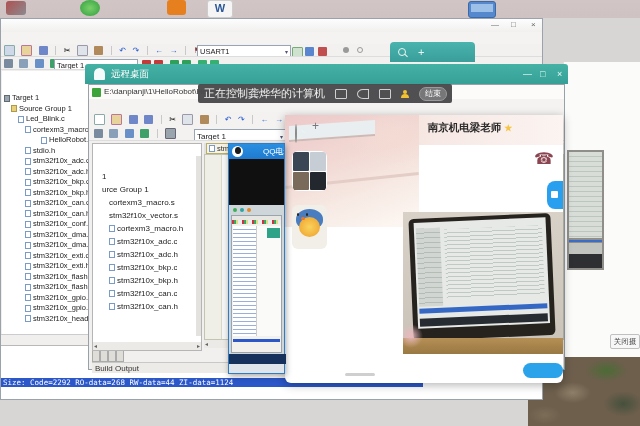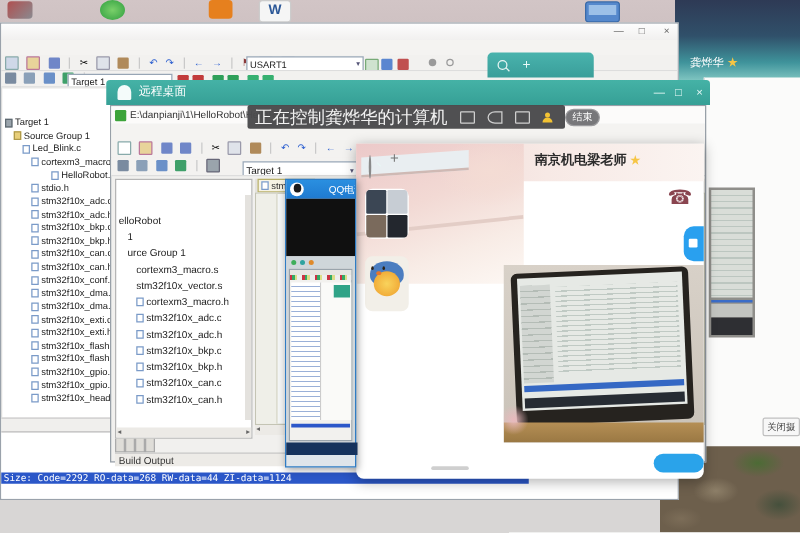--- a/index.html
+++ b/index.html
@@ -98,21 +98,21 @@
     font-size:7.5px;color:#333;line-height:10px;box-sizing:border-box;display:flex;align-items:center;padding-left:2px;}
   .edt-body{left:0;top:11px;width:100%;height:186px;background:#f5f7f7;border:1px solid #c4c4b4;box-sizing:border-box;}
   .gutter{position:absolute;left:0;top:0;width:17px;height:100%;background:#efefe8;border-right:1px solid #d8d8c8;
     font-size:7.5px;color:#667;text-align:right;padding-right:2px;box-sizing:border-box;}
   .lno{height:10.3px;line-height:10.3px;}
   .iw-bo{left:3px;top:277px;width:471px;height:11px;background:#edebe7;border-top:1px solid #c8c8c8;
     font-size:8px;color:#333;line-height:11px;padding-left:3px;box-sizing:border-box;}
   
   .toast{left:198px;top:84px;width:254px;height:19px;background:rgba(74,74,76,.97);border-radius:2px;
     display:flex;align-items:center;padding:0 6px;box-sizing:border-box;color:#f2f2f2;}
-  .toast .txt{font-size:14px;white-space:nowrap;}
+  .toast .txt{font-size:11px;white-space:nowrap;}
   .tico{width:10px;height:8px;border:1px solid #cfcfcf;border-radius:1px;margin-left:10px;flex:0 0 auto;}
   .tperson{width:8px;height:8px;margin-left:10px;position:relative;flex:0 0 auto;}
   .tperson:before{content:"";position:absolute;left:2px;top:0;width:4px;height:4px;border-radius:50%;background:#f2c233;}
   .tperson:after{content:"";position:absolute;left:0;top:4px;width:8px;height:4px;border-radius:4px 4px 0 0;background:#f2c233;}
   .endbtn{margin-left:10px;width:26px;height:12px;background:#77777a;border:1px solid #9b9b9e;border-radius:7px;
     color:#fff;font-size:8px;line-height:11px;text-align:center;flex:0 0 auto;}
   
   .chat{left:285px;top:115px;width:278px;height:268px;background:#fff;border-radius:0 0 6px 6px;
     box-shadow:0 2px 10px rgba(0,0,0,.3);}
   .banner{left:0;top:0;width:278px;height:30px;background:linear-gradient(90deg,#efd5d2,#f7e9e5 55%,#fbf4f1);}
@@ -175,25 +175,20 @@
   <div class="abs deskstrip">
     <div class="dicon" style="left:6px;top:1px;width:20px;height:14px;background:linear-gradient(135deg,#b05050,#8a8a90);"></div>
     <div class="dicon" style="left:80px;top:0;width:20px;height:16px;border-radius:50%;background:radial-gradient(#7ad06a,#2f9e3f);"></div>
     <div class="dicon" style="left:167px;top:0;width:19px;height:15px;background:#e6801e;"></div>
     <div class="dicon" style="left:207px;top:0;width:24px;height:16px;background:#f5f5f5;border:1px solid #ccc;color:#2b5797;font-size:11px;font-weight:bold;line-height:15px;text-align:center;">W</div>
     <div class="dicon" style="left:468px;top:1px;width:26px;height:15px;background:#5588cc;border:1px solid #3a6aa8;">
         <div style="margin:2px;height:8px;background:#9cc0e8;"></div>
       </div>
   </div>
 
-  <div class="abs sky">
-    <div class="membername nw">
-      <span>龚烨华</span> <span class="star">★</span>
-    </div>
-  </div>
 
   <div class="abs wallpaper"></div>
 
   <div class="abs bgwin">
     <div class="abs bg-title nw">
       <span class="winctl abs" style="left:490px;top:1px;">—</span>
       <span class="winctl abs" style="left:510px;top:1px;">□</span>
       <span class="winctl abs" style="left:530px;top:1px;">×</span>
     </div>
     <div class="abs bg-menu nw">
@@ -433,24 +428,20 @@
         <span class="sep"></span>
         <span class="mi" style="background:#9aa4ac;border:1px solid #667;"></span>
         <div class="combo abs" style="left:105px;top:3px;width:86px;height:11px;font-size:8px;">
           <span>Target 1</span>
             <span class="arr">▾</span>
         </div>
       </div>
       <div class="abs pp">
         <div class="pptree treelist">
 
-            <div class="ti mid" style="padding-left: 2px;">
-
-              <span class="nw">elloRobot</span>
-            </div>
 
             <div class="ti mid" style="padding-left: 9px;">
 
               <span class="nw">1</span>
             </div>
 
             <div class="ti mid" style="padding-left: 9px;">
 
               <span class="nw">urce Group 1</span>
             </div>

